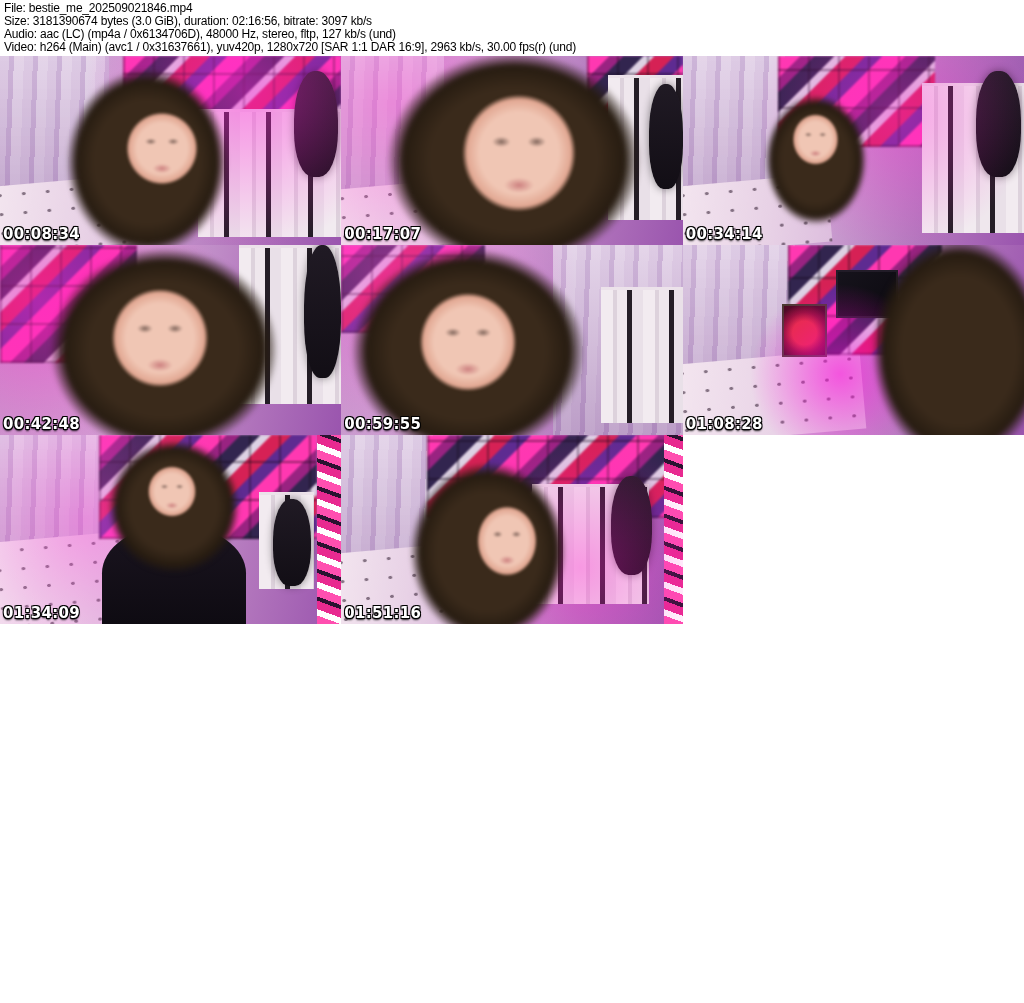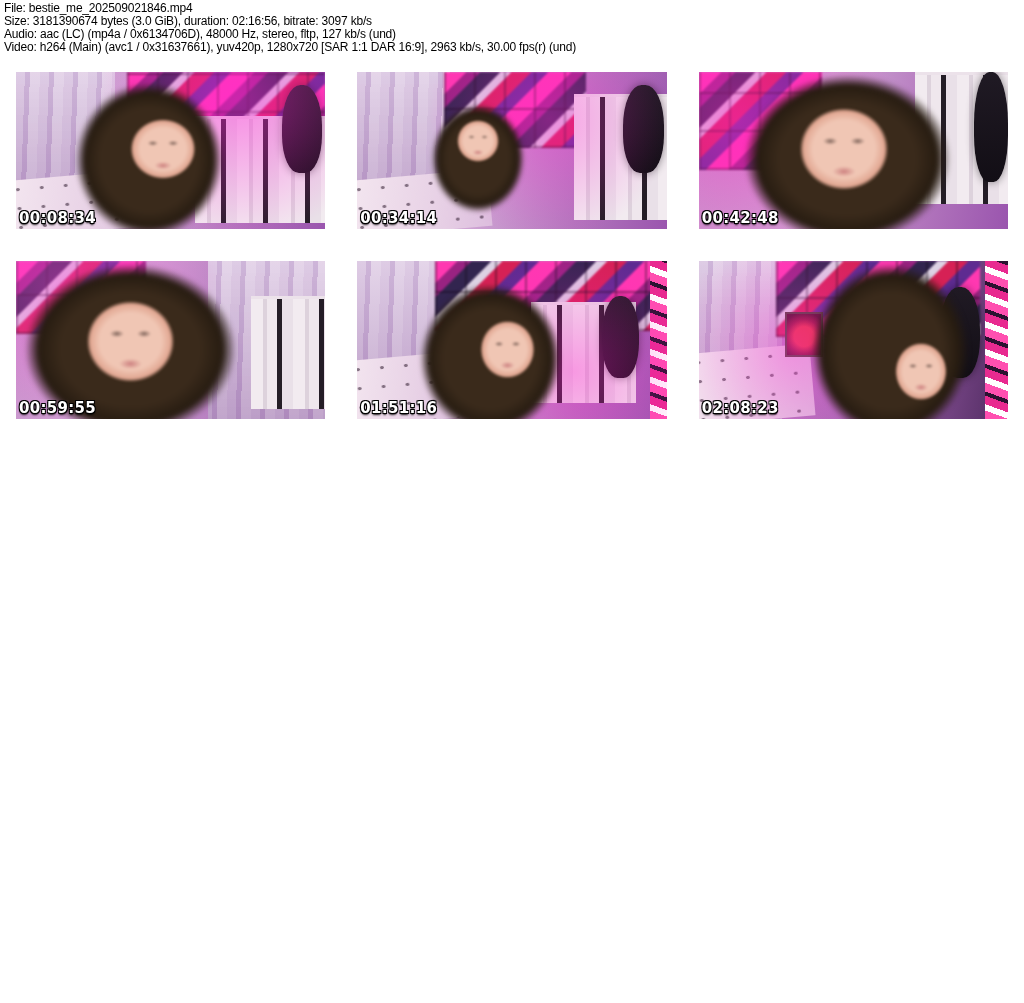--- a/index.html
+++ b/index.html
@@ -6,21 +6,21 @@
   .sheet{width:1024px;height:1003px;background:#ffffff;overflow:hidden;position:relative;
          font-family:"Liberation Sans",sans-serif}
 
   
   .hdr{height:56px;background:#ffffff;color:#000;padding:2px 0 0 4px;box-sizing:border-box}
   .hdr div{font-weight:400;font-size:12px;line-height:13px;letter-spacing:-0.2px;white-space:nowrap}
 
   
   .grid{width:1024px;height:947px;display:grid;grid-template-columns:repeat(3,1fr);
         grid-template-rows:repeat(5,1fr)}
-  .thumb{position:relative;overflow:hidden;margin:16px;
+  .thumb{position:relative;overflow:hidden;margin:0;
          background:linear-gradient(100deg,#c59ccc,#cfa6d4 40%,#b377bd 72%,#9a55ae)}
   .ly{position:absolute;pointer-events:none}
 
   
   .curtain{left:0;top:0;bottom:0;width:32%;z-index:1;filter:blur(.6px);
     background:linear-gradient(180deg,rgba(255,255,255,.20),rgba(120,70,140,.28)),
       repeating-linear-gradient(92deg,#d6bfde 0 9px,#c2a3cf 9px 14px,#decbe4 14px 24px)}
   .bed{left:-2%;bottom:-5%;width:46%;height:36%;z-index:2;transform:rotate(-5deg);transform-origin:bottom left;
     background:radial-gradient(rgba(45,25,45,.55) 1.6px,transparent 2.2px),
       linear-gradient(100deg,#f4e7f0,#e8d2e6 60%,#ddbede);
@@ -211,20 +211,35 @@
       <div class="ly hoodie"></div>
 
       <div class="ly glow"></div>
 
       <div class="ly hair"></div>
       <div class="ly face"></div>
 
       <span class="ts">00:08:34</span>
     </figure>
 
+    <figure class="thumb t1">
+      <div class="ly curtain"></div>
+      <div class="ly bed"></div>
+      <div class="ly posters"></div>
+
+      <div class="ly rack"></div>
+      <div class="ly hoodie"></div>
+
+      <div class="ly glow"></div>
+
+      <div class="ly hair"></div>
+      <div class="ly face"></div>
+
+      <span class="ts">00:17:07</span>
+    </figure>
 
 
     <figure class="thumb t3">
       <div class="ly curtain"></div>
       <div class="ly bed"></div>
       <div class="ly posters"></div>
 
       <div class="ly rack"></div>
       <div class="ly hoodie"></div>
 
@@ -260,53 +275,65 @@
       <div class="ly rack"></div>
 
       <div class="ly glow"></div>
 
       <div class="ly hair"></div>
       <div class="ly face"></div>
 
       <span class="ts">00:59:55</span>
     </figure>
 
-
-
-
+    <figure class="thumb t7">
+      <div class="ly curtain"></div>
+      <div class="ly bed"></div>
+      <div class="ly posters"></div>
+      <div class="ly tv"></div>
+      <div class="ly painting"></div>
+
+      <div class="ly glow"></div>
+
+      <div class="ly hair"></div>
+
+      <span class="ts">01:08:28</span>
+    </figure>
+
+
+
+    <figure class="thumb t10">
+      <div class="ly curtain"></div>
+      <div class="ly bed"></div>
+      <div class="ly posters"></div>
+
+      <div class="ly rack"></div>
+      <div class="ly hoodie"></div>
+      <div class="ly anime"></div>
+      <div class="ly glow"></div>
+      <div class="ly body"></div>
+      <div class="ly hair"></div>
+      <div class="ly face"></div>
+
+      <span class="ts">01:34:09</span>
+    </figure>
 
 
     <figure class="thumb t12">
       <div class="ly curtain"></div>
       <div class="ly bed"></div>
       <div class="ly posters"></div>
 
       <div class="ly rack"></div>
       <div class="ly hoodie"></div>
       <div class="ly anime"></div>
       <div class="ly glow"></div>
 
       <div class="ly hair"></div>
       <div class="ly face"></div>
 
       <span class="ts">01:51:16</span>
     </figure>
 
 
-    <figure class="thumb t14">
-      <div class="ly curtain"></div>
-      <div class="ly bed"></div>
-      <div class="ly posters"></div>
-
-      <div class="ly painting"></div>
-
-      <div class="ly hoodie"></div>
-      <div class="ly anime"></div>
-      <div class="ly glow"></div>
-
-      <div class="ly hair"></div>
-      <div class="ly face"></div>
-
-      <span class="ts">02:08:23</span>
-    </figure>
 
   </div>
 </div>
 
 </body></html>

